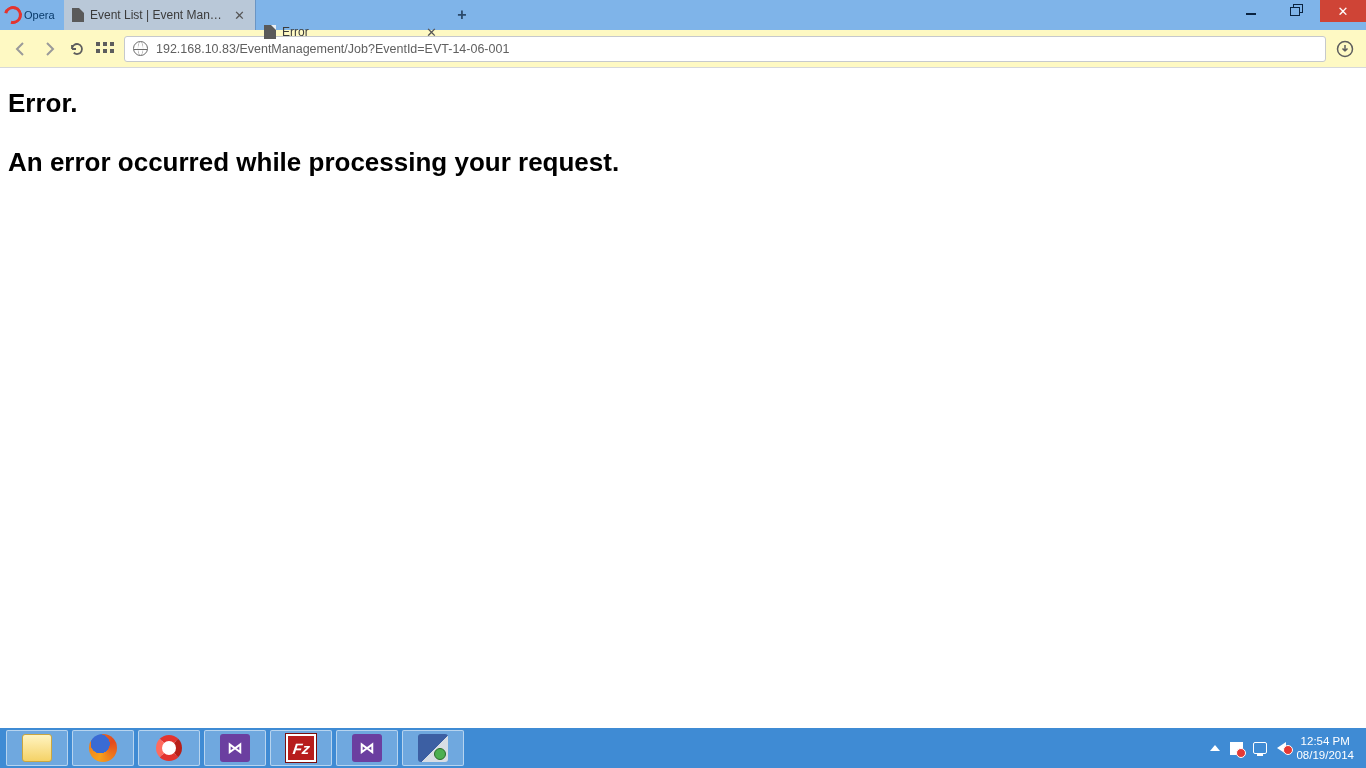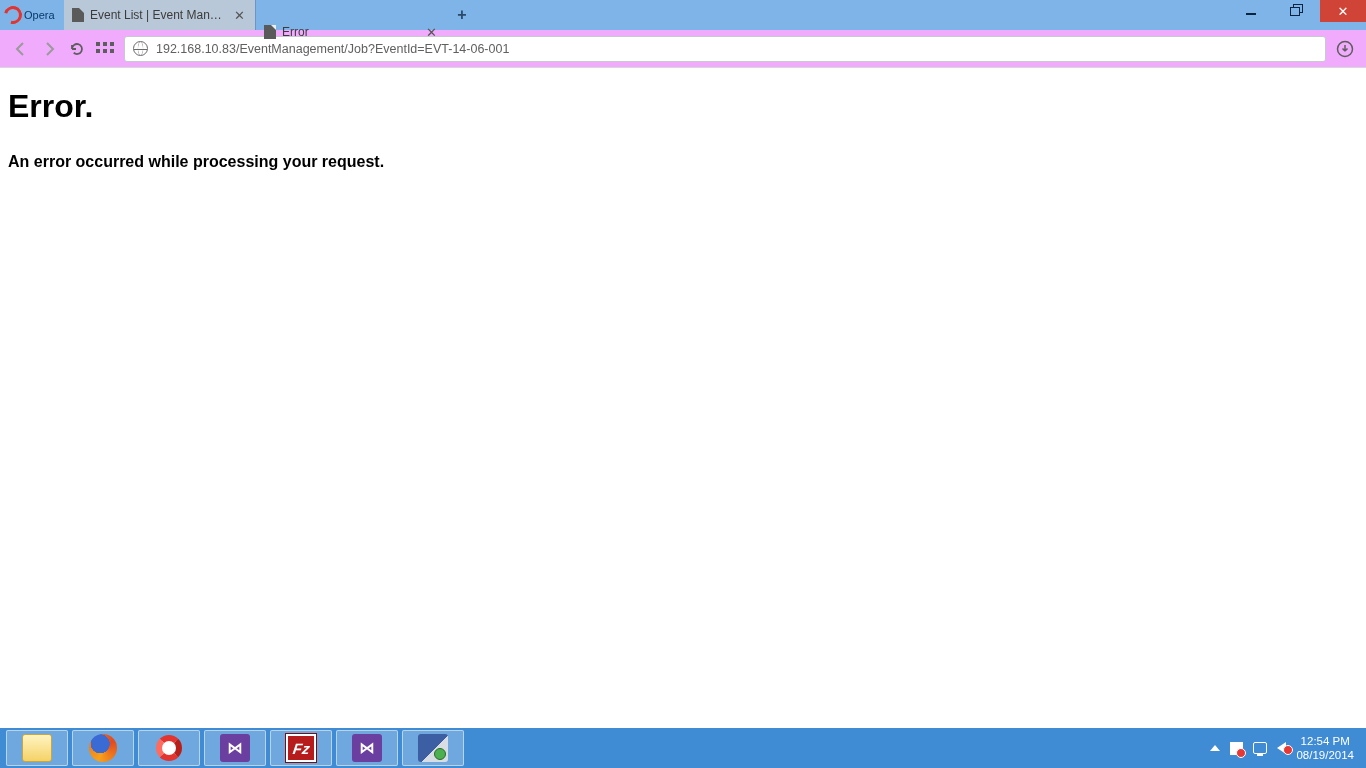--- a/index.html
+++ b/index.html
@@ -64,21 +64,21 @@
     border:1.5px solid #0a2340; background:#7fb4e9;
   }
   .win-btn.max::before{ top:4px; left:19px;}
   .win-btn.max::after { top:7px; left:16px;}
   .win-btn.close{
     background:#cf4436; color:#fff; font-size:13px;
   }
 
   
   .navbar{
-    height:38px; background:#f0abfc; border-bottom:1px solid #d6d8db;
+    height:38px; background:#fef9c3; border-bottom:1px solid #d6d8db;
     display:flex; align-items:center; gap:10px; padding:0 12px;
   }
   .nav-icon{
     width:18px; height:18px; display:flex; align-items:center; justify-content:center;
     color:#5d5d5d;
   }
   .nav-icon svg{ display:block; }
   .speeddial{
     width:18px; height:14px;
     background:
@@ -106,22 +106,22 @@
   .globe::after{
     content:""; position:absolute; left:0; right:0; top:50%;
     border-top:1.2px solid #6b6b6b;
   }
   .dl-icon{ width:18px; height:18px; color:#5d5d5d; }
 
   
   .page{
     padding:20px 8px; font-family:"Times New Roman", Georgia, serif; color:#000;
   }
-  .page h1{ font-size:32px; font-weight:700; margin-bottom:28px;}
-  .page h2{ font-size:16px; font-weight:700;}
+  .page h1{ font-size:26px; font-weight:700; margin-bottom:28px;}
+  .page h2{ font-size:26px; font-weight:700;}
 
   
   .taskbar{
     position:absolute; left:0; right:0; bottom:0; height:40px;
     background:#3f8bd4; display:flex; align-items:center;
     padding:0 6px; gap:4px;
   }
   .task-btn{
     width:62px; height:36px; display:flex; align-items:center; justify-content:center;
     border:1px solid transparent; border-radius:2px;

